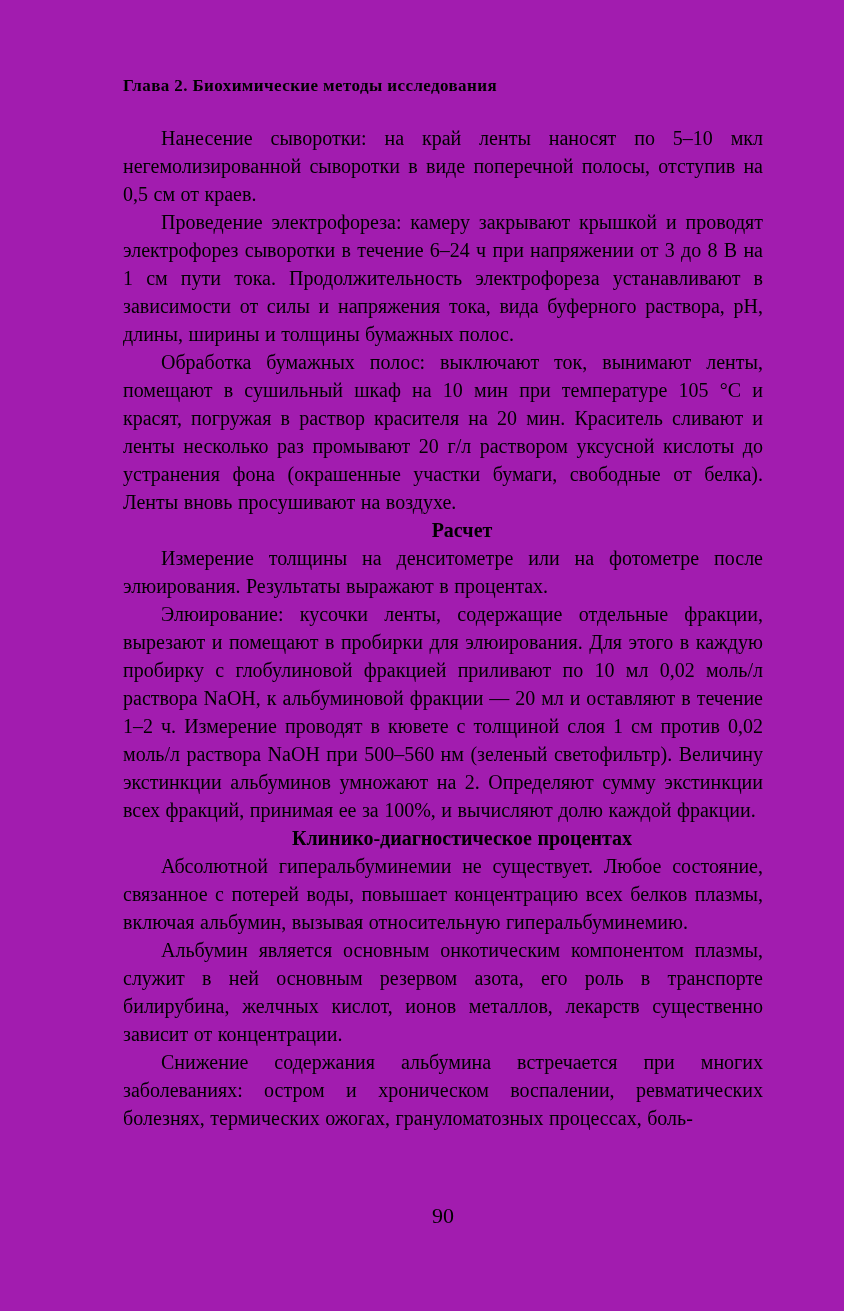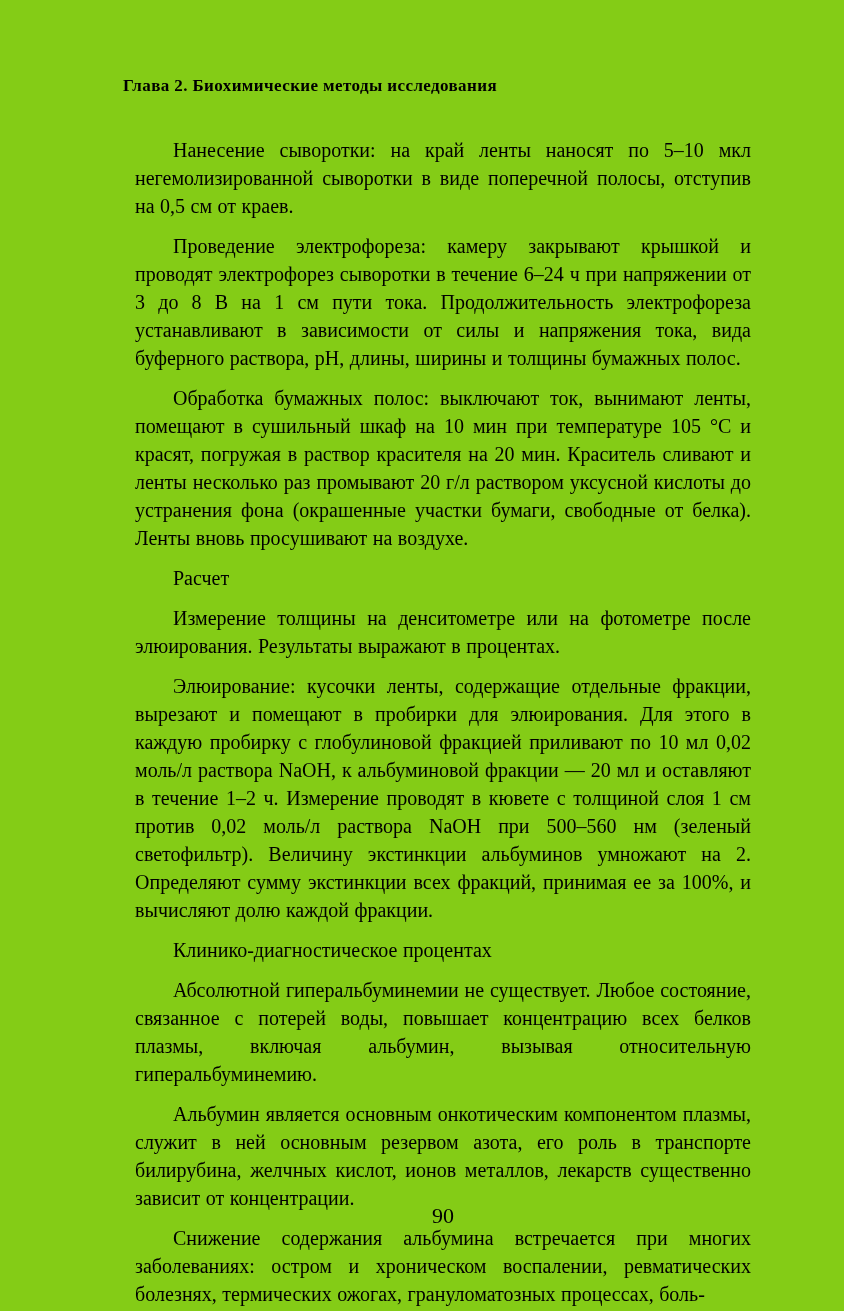--- a/index.html
+++ b/index.html
@@ -4,21 +4,21 @@
 <style>
   html, body {
     margin: 0;
     padding: 0;
     background: #ffffff;
   }
   .page {
     position: relative;
     width: 844px;
     height: 1311px;
-    background: #84cc16;
+    background: #a21caf;
     color: #000000;
     font-family: "Liberation Serif", serif;
     overflow: hidden;
   }
   .running-header {
     position: absolute;
     top: 76px;
     left: 123px;
     width: 640px;
     font-size: 17px;
@@ -30,27 +30,27 @@
     position: absolute;
     top: 124px;
     left: 123px;
     width: 640px;
     font-size: 20px;
     line-height: 28px;
     text-align: justify;
     word-spacing: 0.5px;
   }
   .content p {
-    margin: 12px;
+    margin: 0;
     padding: 0;
     text-indent: 38px;
   }
   .content p.heading {
-    font-weight: normal;
-    text-align: left;
+    font-weight: bold;
+    text-align: center;
   }
   .page-number {
     position: absolute;
     top: 1203px;
     left: 123px;
     width: 640px;
     text-align: center;
     font-size: 22px;
     color: #000000;
   }

